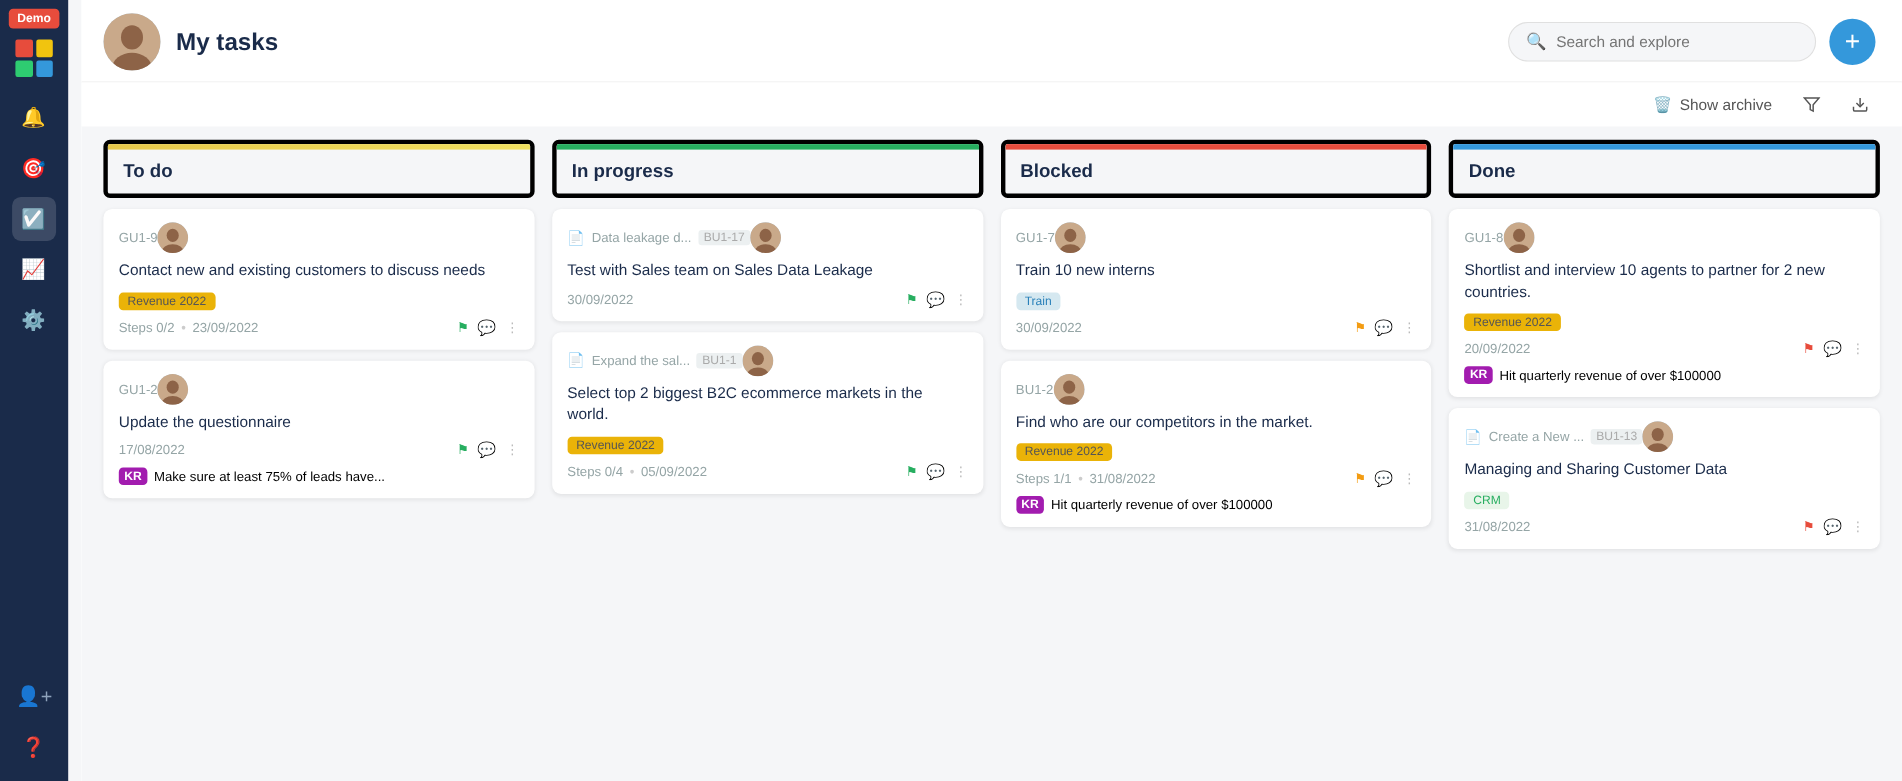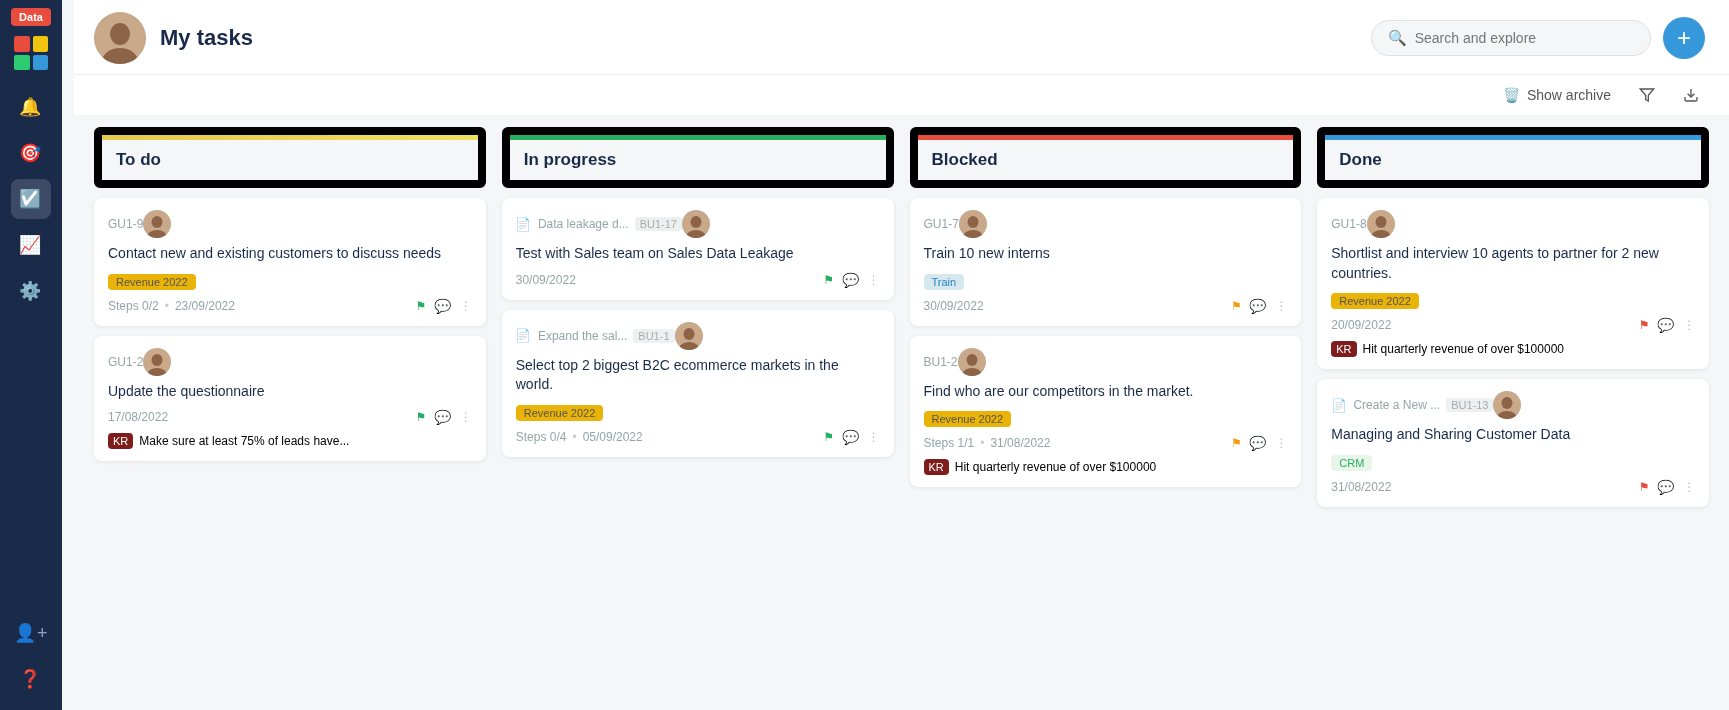--- a/index.html
+++ b/index.html
@@ -128,21 +128,21 @@
 
     .column {
       flex: 1;
       min-width: 280px;
       display: flex;
       flex-direction: column;
       gap: 0;
     }
 
     .column-header {
-      border: 8px solid #000000;
+      border: 4px solid #000000;
       border-radius: 6px;
       background: #f5f6f8;
       padding: 0;
       margin-bottom: 10px;
       overflow: hidden;
     }
     .column-header-bar {
       height: 5px;
     }
     .column-header-title {
@@ -178,32 +178,32 @@
     }
     .card-tag.train { background: #d5e8f0; color: #2980b9; }
     .card-tag.crm { background: #e8f5e9; color: #27ae60; }
     .card-footer { display: flex; align-items: center; justify-content: space-between; font-size: 12px; color: #95a5a6; }
     .card-footer-left { display: flex; align-items: center; gap: 6px; }
     .card-footer-right { display: flex; align-items: center; gap: 8px; }
     .flag-green { color: #27ae60; }
     .flag-yellow { color: #f39c12; }
     .flag-red { color: #e74c3c; }
     .card-sub { display: flex; align-items: center; gap: 6px; margin-top: 8px; font-size: 12px; }
-    .kr-badge { background: #7f1d1d; color: white; border-radius: 4px; padding: 2px 5px; font-size: 11px; font-weight: 400; }
+    .kr-badge { background: #a21caf; color: white; border-radius: 4px; padding: 2px 5px; font-size: 11px; font-weight: 700; }
     .doc-icon { font-size: 13px; color: #95a5a6; }
     .dots-icon { color: #bbb; cursor: pointer; }
     .comment-icon { color: #bbb; font-size: 14px; }
     .separator { color: #ccc; }
     .card-id-mid { font-size: 11px; color: #aaa; background: #ecf0f1; border-radius: 3px; padding: 1px 5px; }
   </style>
 </head>
 <body>
 
 <div class="sidebar">
-  <div class="sidebar-demo">Data</div>
+  <div class="sidebar-demo">Demo</div>
   <div class="sidebar-logo">
     <div class="logo-q1"></div>
     <div class="logo-q2"></div>
     <div class="logo-q3"></div>
     <div class="logo-q4"></div>
   </div>
   <div class="sidebar-icon">🔔</div>
   <div class="sidebar-icon">🎯</div>
   <div class="sidebar-icon active">☑️</div>
   <div class="sidebar-icon">📈</div>

